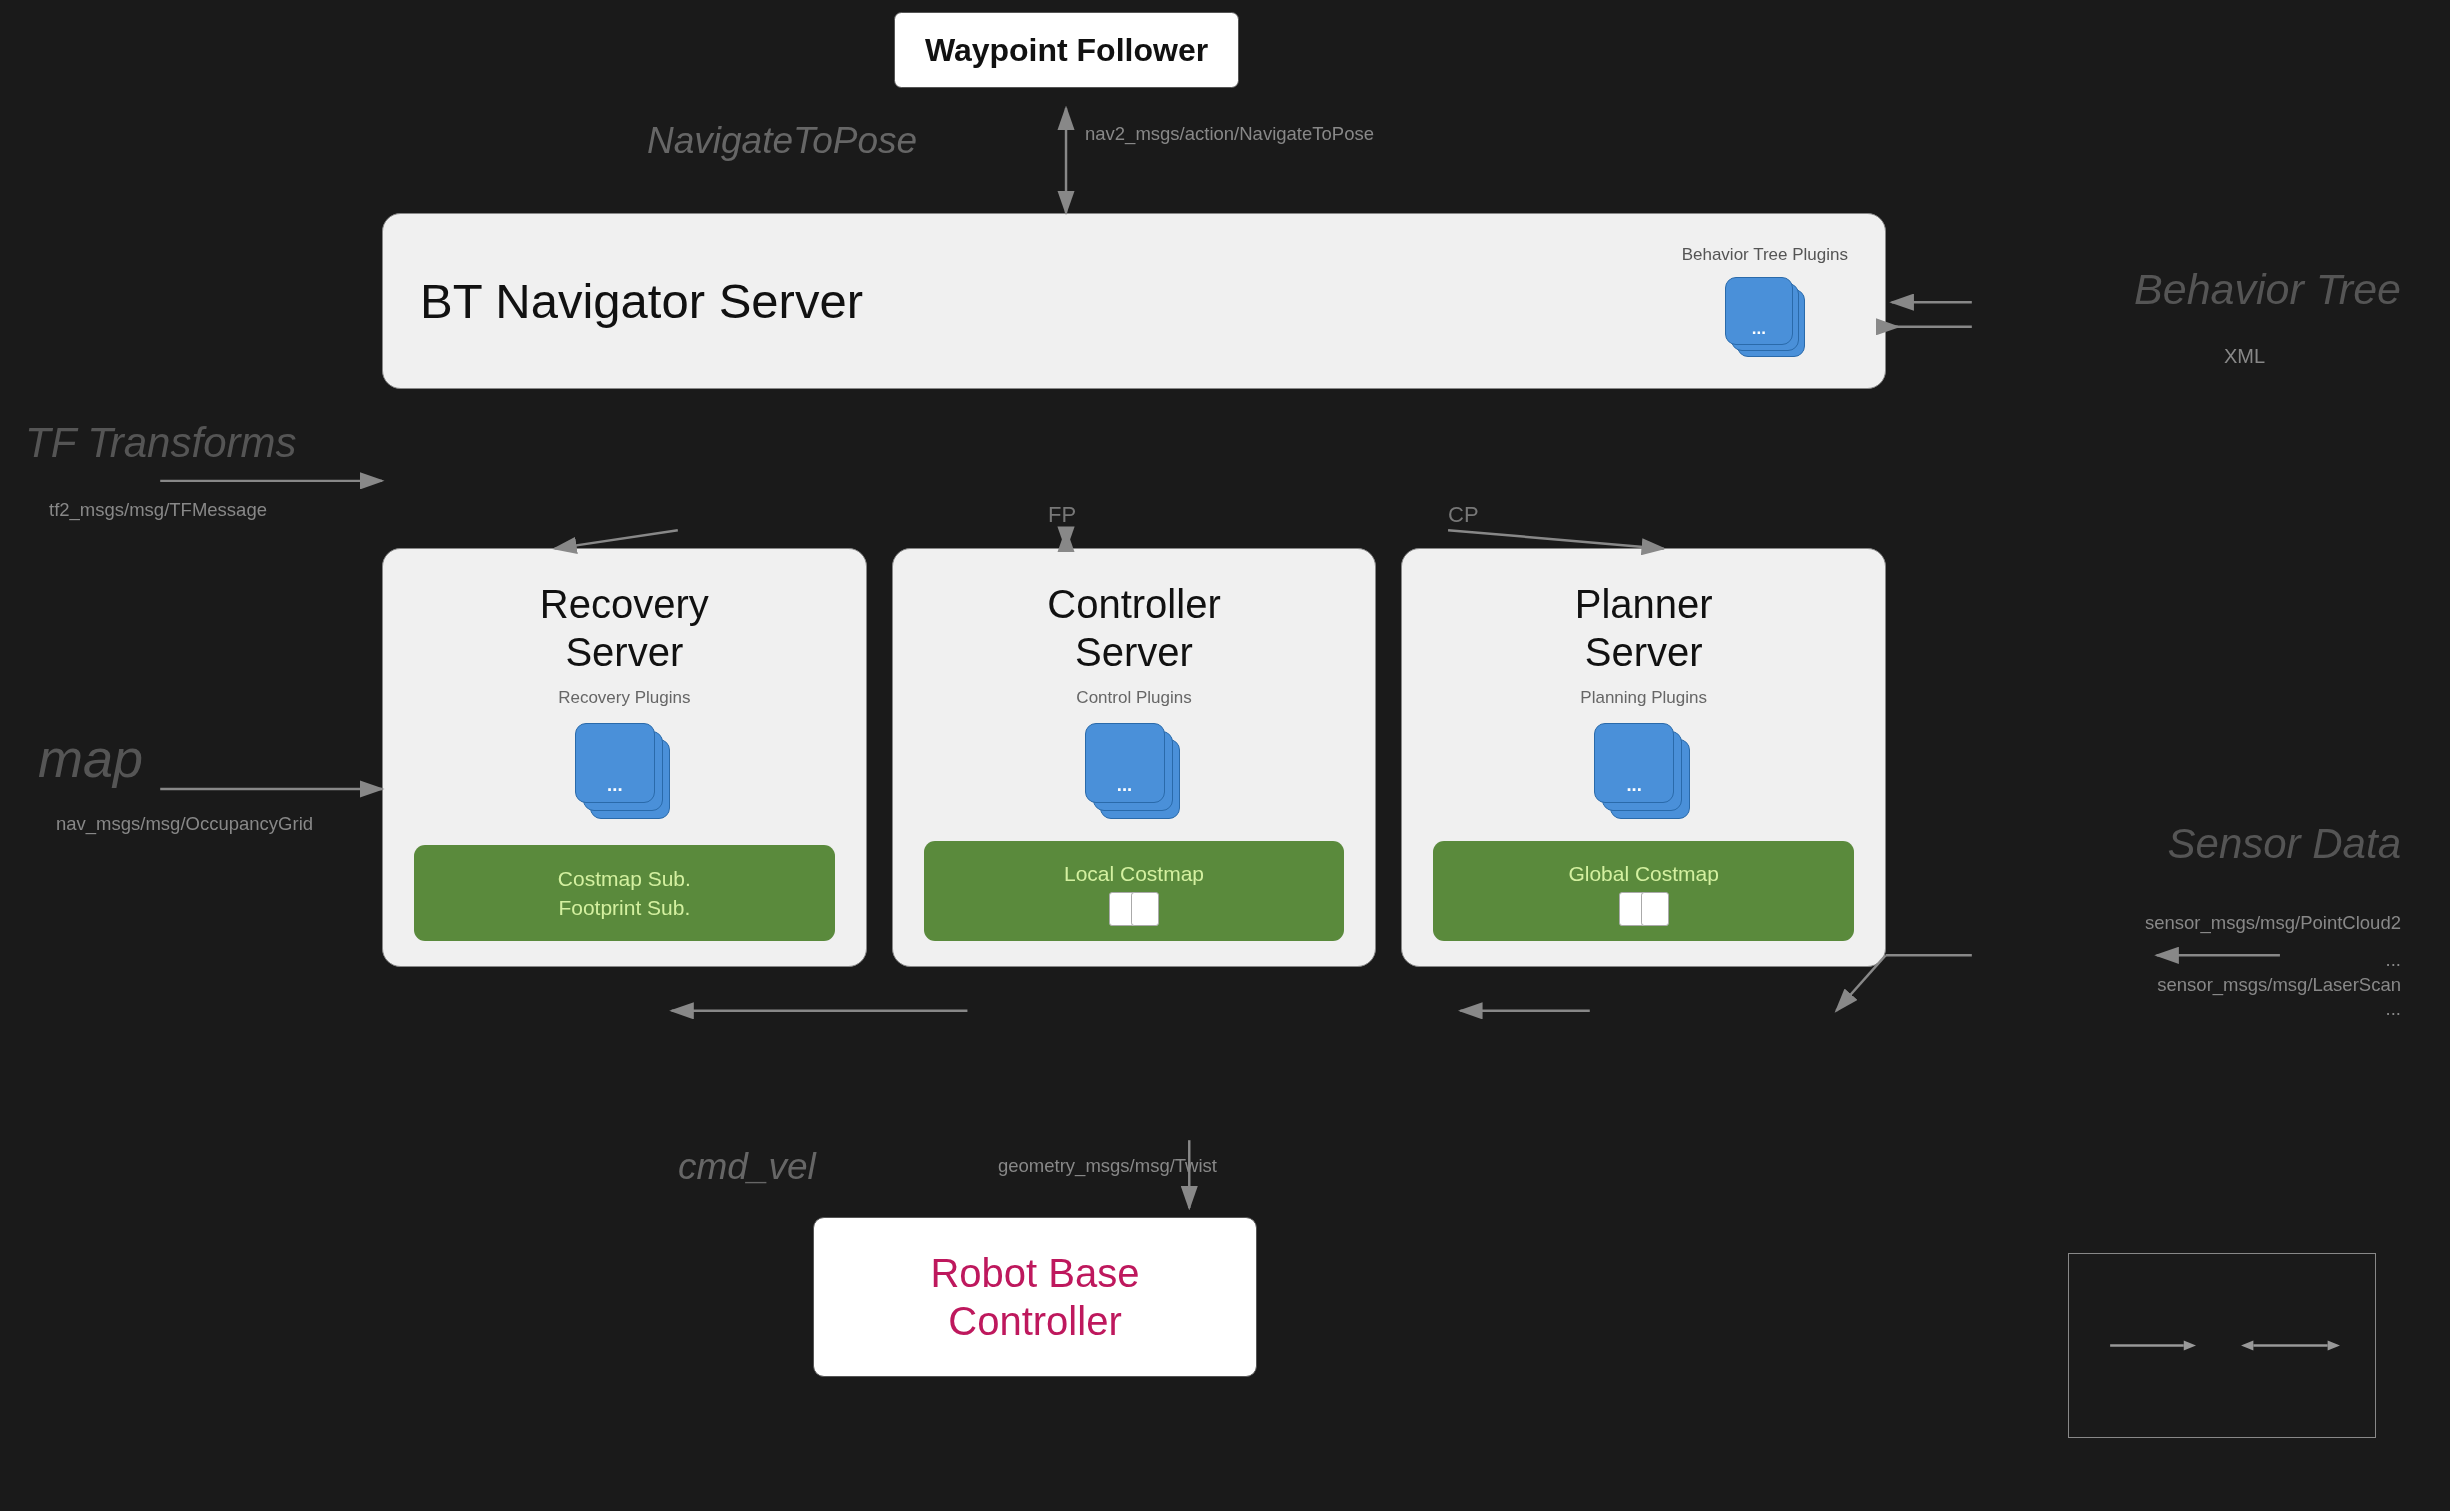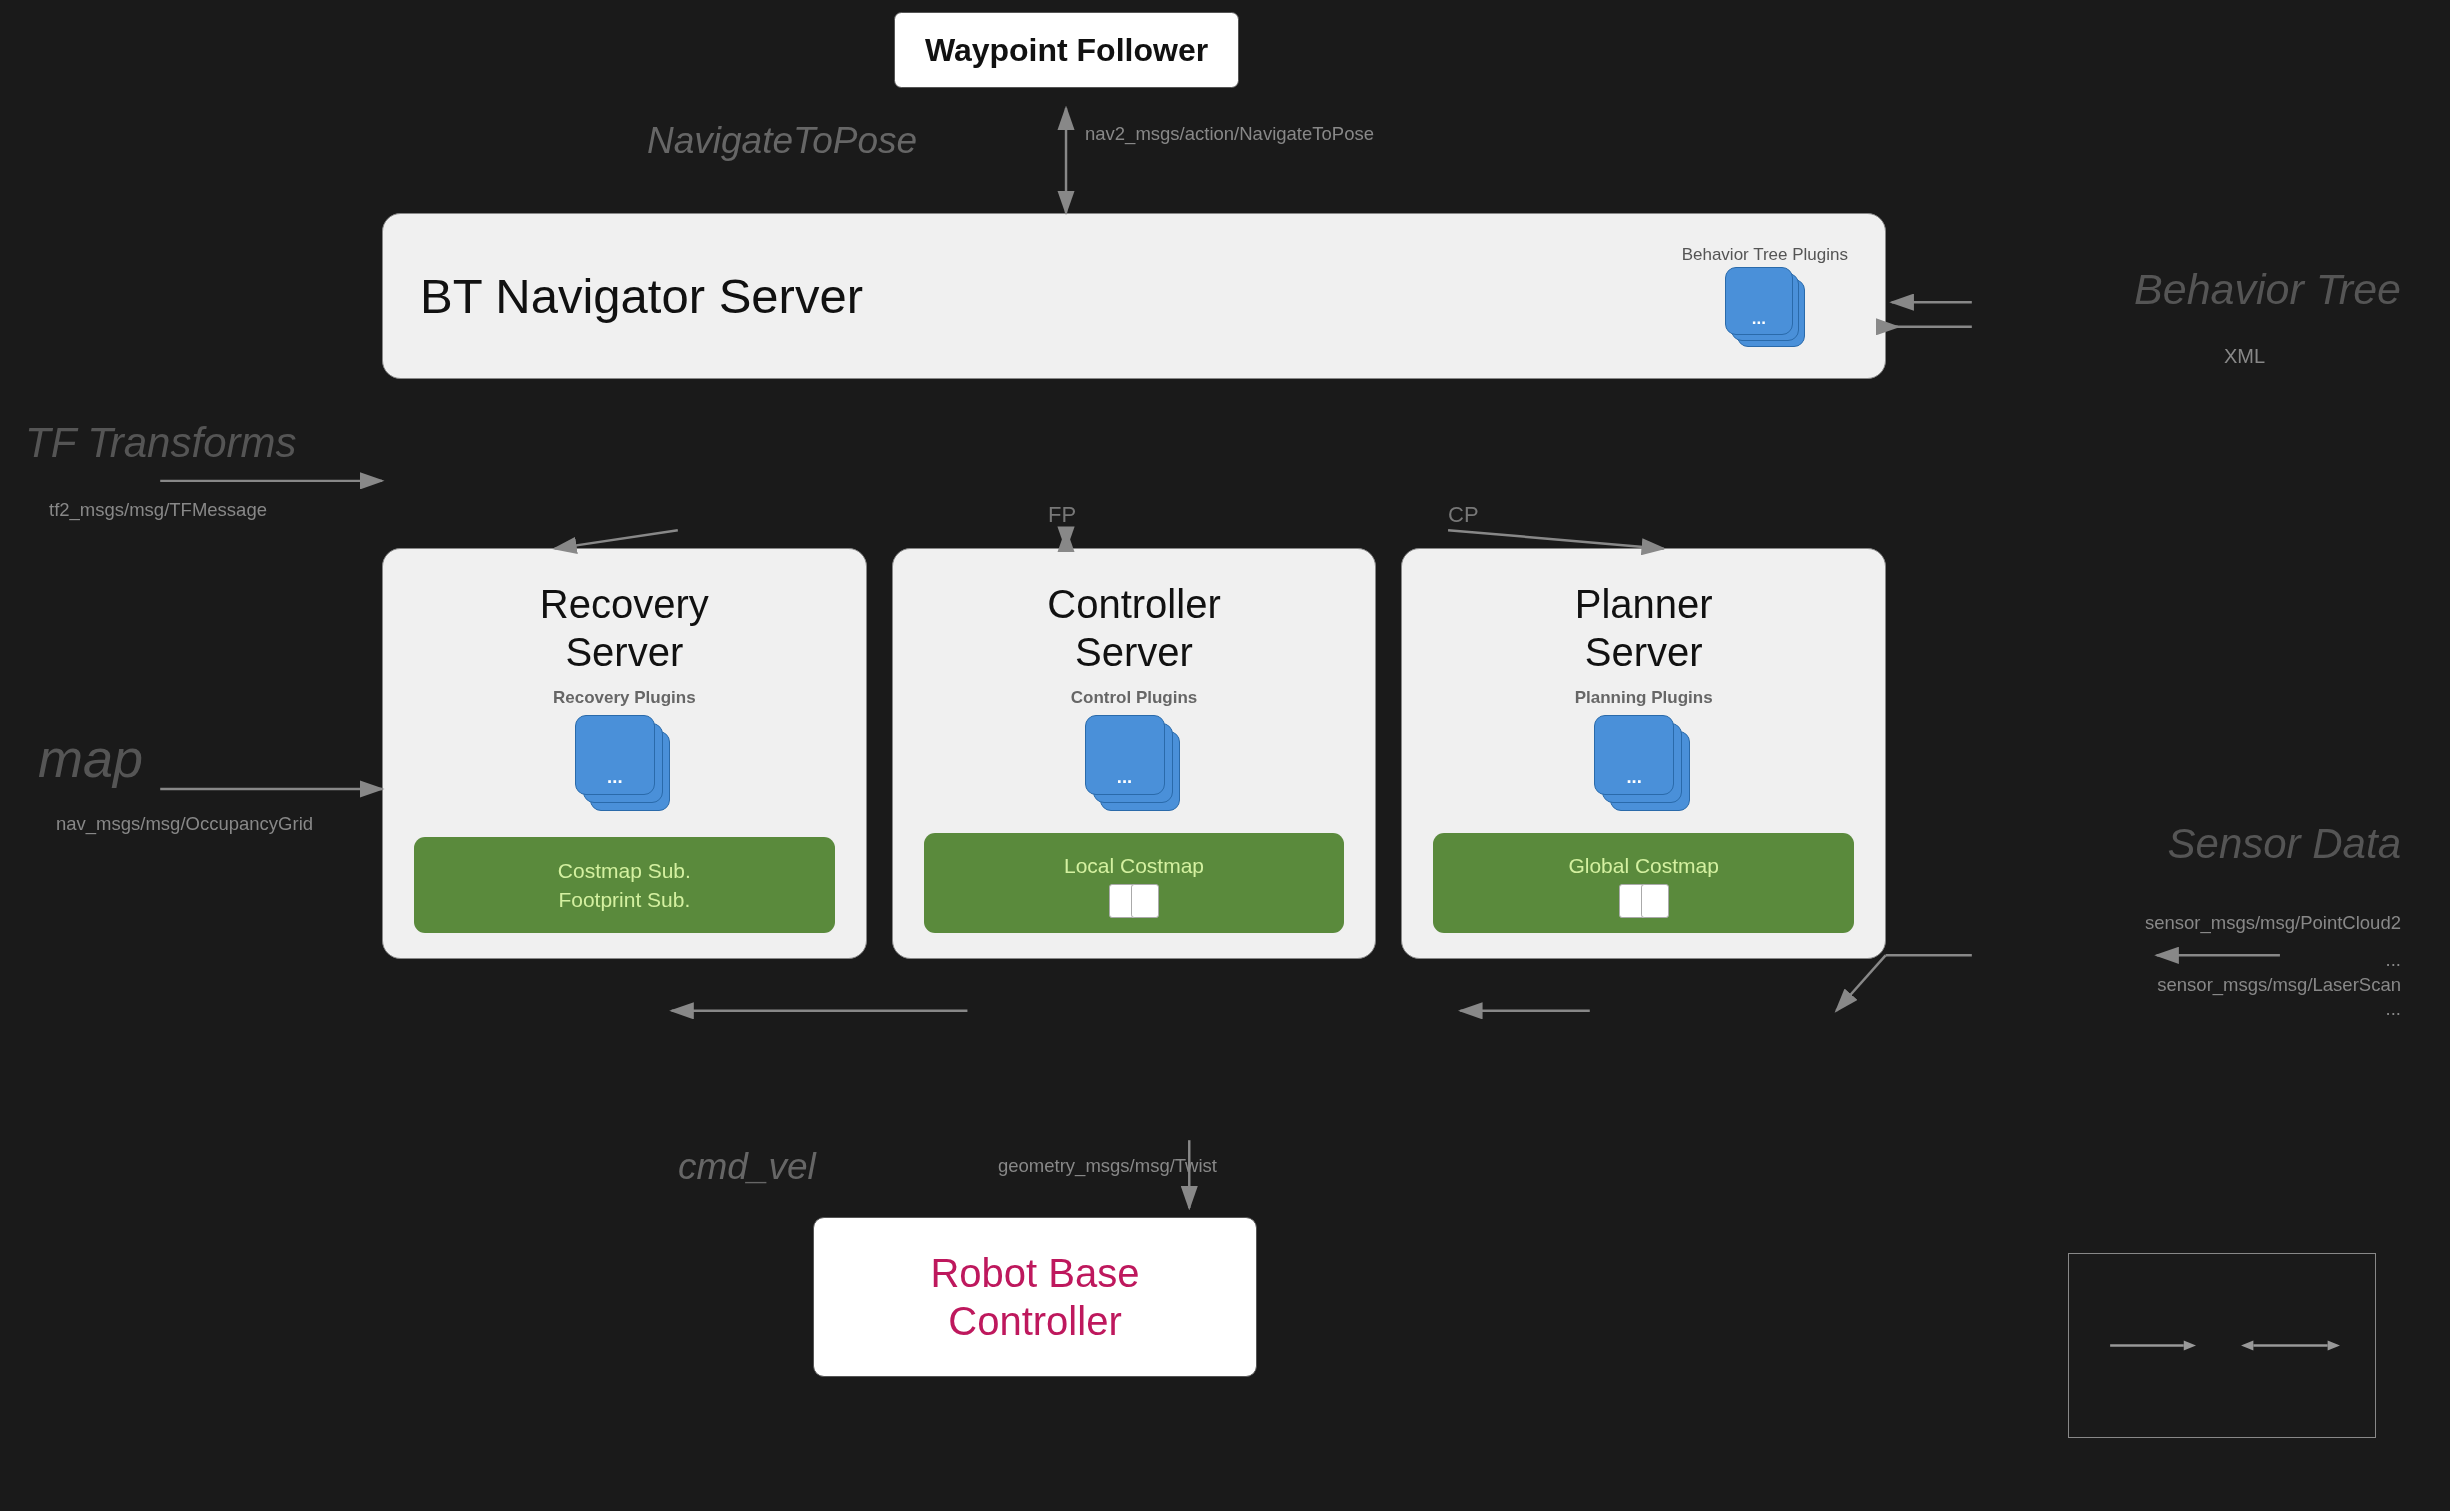--- a/index.html
+++ b/index.html
@@ -69,21 +69,21 @@
 
     .bt-plugin-area {
       display: flex;
       flex-direction: column;
       align-items: center;
     }
 
     .bt-plugin-label {
       font-size: 17px;
       color: #555;
-      margin-bottom: 2px;
+      margin-bottom: 12px;
     }
 
     
     .plugin-stack {
       position: relative;
       width: 80px;
       height: 80px;
     }
 
     .plugin-card {
@@ -189,23 +189,22 @@
       color: #111;
       font-weight: normal;
       text-align: center;
       line-height: 1.2;
       margin-bottom: 12.3px;
     }
 
     .server-plugin-label {
       font-size: 17px;
       color: #666;
-      margin-bottom: 7px;
-      text-align: center;
-      font-weight: bold;
+      margin-bottom: 15px;
+      text-align: center;
     }
 
     .plugin-stack-sm {
       position: relative;
       width: 99px;
       height: 99px;
       margin-bottom: 18.5px;
     }
 
     .plugin-card-sm {

